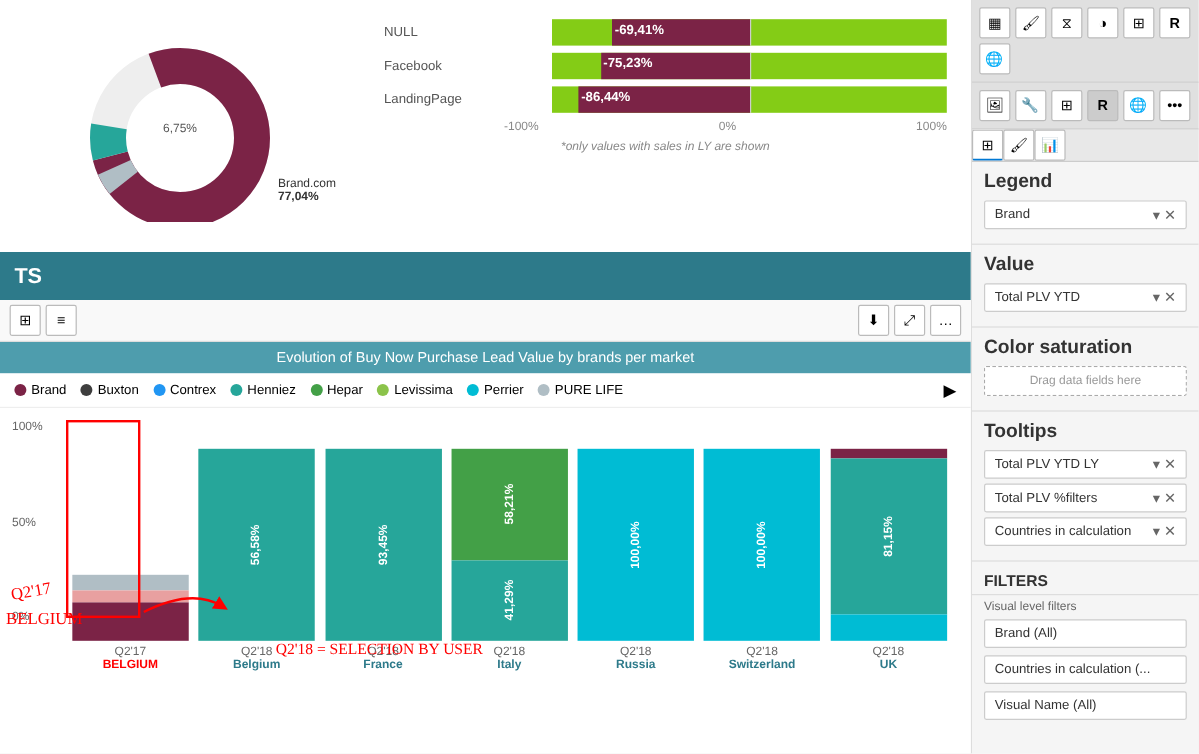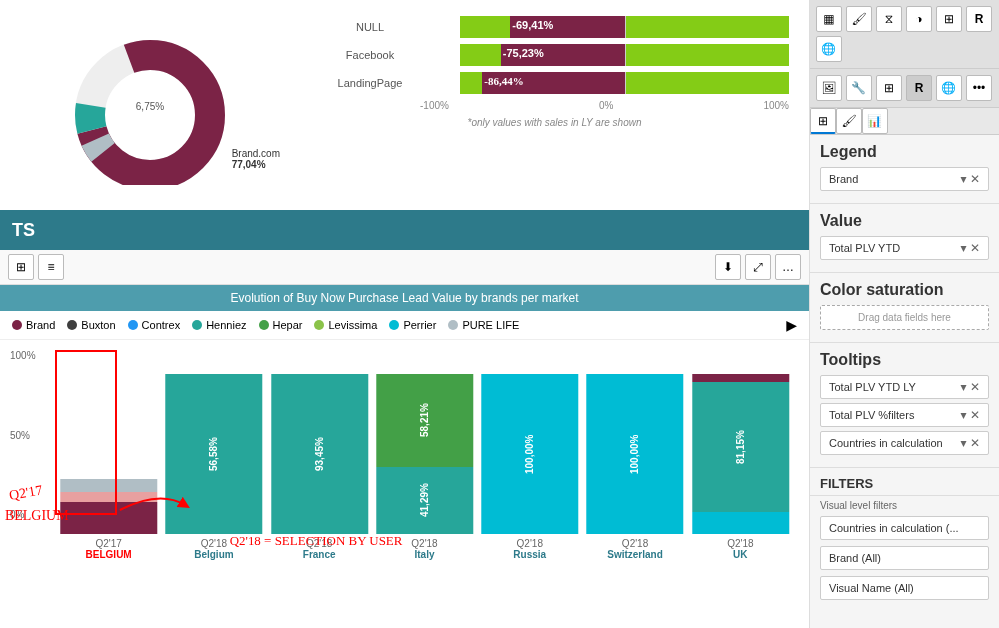--- a/index.html
+++ b/index.html
@@ -6,21 +6,21 @@
     body { font-family: 'Segoe UI', Arial, sans-serif; background: #f0f0f0; width: 999px; height: 628px; overflow: hidden; display: flex; }
 
     .main-content { flex: 1; background: #fff; overflow: hidden; position: relative; }
 
     
     .top-section { display: flex; height: 210px; background: #fff; }
     .donut-area { width: 300px; position: relative; display: flex; align-items: center; justify-content: center; }
     .donut-label { position: absolute; bottom: 40px; right: 20px; font-size: 11px; color: #333; }
     .bar-chart-area { flex: 1; padding: 10px 20px; }
     .bar-row { display: flex; align-items: center; margin: 6px 0; }
-    .bar-label { width: 100px; text-align: center; font-size: 11px; color: #555; padding-right: 0; }
+    .bar-label { width: 100px; text-align: left; font-size: 11px; color: #555; padding-right: 0; }
     .bar-container { flex: 1; height: 22px; position: relative; background: #84cc16; margin-left: 40px; }
     .axis-labels { display: flex; justify-content: space-between; font-size: 10px; color: #888; margin-top: 4px; padding: 0 0 0 100px; }
     .note { font-size: 10px; color: #888; text-align: center; margin-top: 6px; font-style: italic; }
 
     
     .teal-header { background: #2D7A8A; color: #fff; padding: 8px 12px; font-size: 14px; font-weight: bold; height: 40px; display: flex; align-items: center; }
     .chart-toolbar { display: flex; align-items: center; justify-content: space-between; padding: 4px 8px; border-bottom: 1px solid #ddd; background: #f9f9f9; }
     .chart-title-bar { background: #4E9DAD; color: #fff; padding: 6px 12px; font-size: 12px; text-align: center; font-weight: 500; }
     .legend-bar { display: flex; align-items: center; padding: 6px 12px; gap: 12px; flex-wrap: wrap; border-bottom: 1px solid #eee; }
     .legend-item { display: flex; align-items: center; gap: 4px; font-size: 11px; }
@@ -101,21 +101,21 @@
               <div style="position: absolute; left: 50%; top: 0px; width: 1px; height: 100%; background: rgb(204, 204, 204);"></div>
               <div style="position: absolute; right: 50%; width: 37.615%; height: 100%; background: rgb(123, 35, 70);">
                 <div style="position: absolute; left: 2px; top: 3px; font-size: 11px; color: rgb(255, 255, 255); font-weight: bold; white-space: nowrap;">-75,23%</div>
               </div>
             </div>
           </div>
           <div class="bar-row">
             <div class="bar-label">LandingPage</div>
             <div class="bar-container" style="position: relative; height: 22px;">
               <div style="position: absolute; left: 50%; top: 0px; width: 1px; height: 100%; background: rgb(204, 204, 204);"></div>
-              <div style="position: absolute; right: 50%; width: 43.22%; height: 100%; background: rgb(123, 35, 70); font-family: Liberation Serif, serif;">
+              <div style="position: absolute; right: 50%; width: 43.22%; height: 100%; background: rgb(123, 35, 70);">
                 <div style="position: absolute; left: 2px; top: 3px; font-size: 11px; color: rgb(255, 255, 255); font-weight: bold; white-space: nowrap;">-86,44%</div>
               </div>
             </div>
           </div>
         </div>
       <div class="axis-labels">
         <span>-100%</span>
         <span>0%</span>
         <span>100%</span>
       </div>
@@ -318,16 +318,16 @@
       <span class="rp-field-x">▾ ✕</span>
     </div>
     <div class="rp-field">
       <span>Countries in calculation</span>
       <span class="rp-field-x">▾ ✕</span>
     </div>
   </div>
 
   <div class="rp-filters-title">FILTERS</div>
   <div class="rp-filter-subtitle">Visual level filters</div>
+  <div class="rp-filter-item">Brand  (All)</div>
   <div class="rp-filter-item">Countries in calculation (...</div>
-  <div class="rp-filter-item">Brand  (All)</div>
   <div class="rp-filter-item">Visual Name  (All)</div>
 </div>
 
 </body></html>

